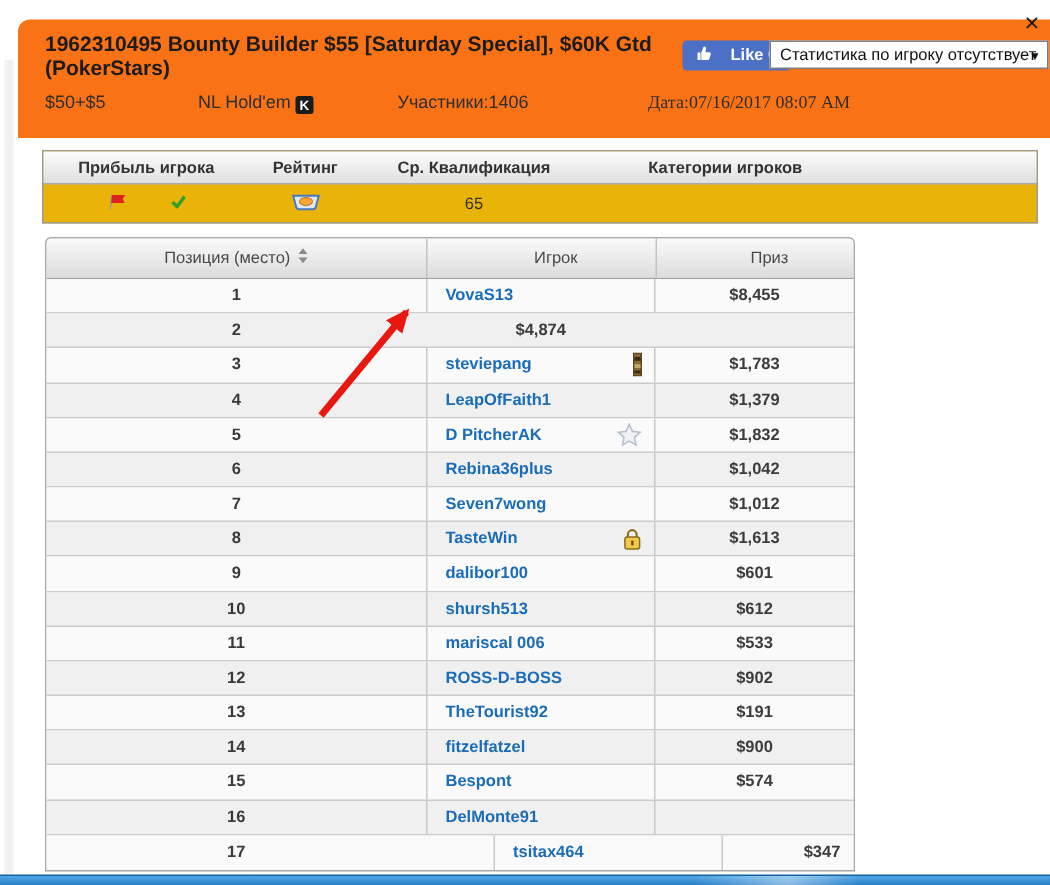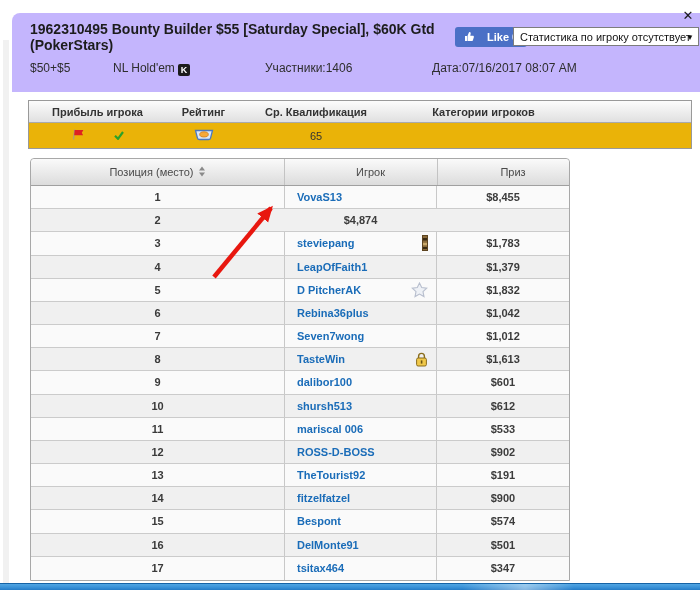--- a/index.html
+++ b/index.html
@@ -1,36 +1,36 @@
 <!DOCTYPE html>
 <html><head>
 <meta charset="utf-8">
 <style>
   html,body{margin:0;padding:0;}
   .page{position:relative;width:700px;height:590px;background:#fff;overflow:hidden;
         font-family:"Liberation Sans","DejaVu Sans",sans-serif;}
   .left-strip{position:absolute;left:3px;top:40px;width:6px;height:543px;background:#f1f1f1;}
 
   
-  .panel{position:absolute;left:12px;top:13px;width:688px;height:79px;background:#c4b5fd;
+  .panel{position:absolute;left:12px;top:13px;width:688px;height:79px;background:#f97316;
          border-radius:8px 0 0 0;}
   .close-x{position:absolute;left:678px;top:8px;width:20px;font-size:13px;font-weight:bold;
            color:#1a1a1a;cursor:pointer;text-align:center;}
   .title{position:absolute;left:18px;top:8px;width:442px;font-size:14px;line-height:16px;
          font-weight:bold;color:#1c1c1c;letter-spacing:0;}
   .like-btn{position:absolute;left:443px;top:14px;height:20px;padding:0 9px;background:#4b70c6;
             border-radius:3px;color:#fff;font-size:11px;font-weight:bold;display:flex;
             align-items:center;gap:12px;cursor:pointer;}
   .stats-select{position:absolute;left:501px;top:14px;width:186px;height:19px;background:#fff;
             border:1px solid #7d7d7d;box-sizing:border-box;font-size:11px;color:#111;
             display:flex;align-items:center;padding:0 16px 0 6px;cursor:pointer;white-space:nowrap;}
   .stats-select .caret{position:absolute;right:4px;top:5px;font-size:8px;color:#111;}
   .meta{position:absolute;top:48px;left:0;width:100%;font-size:12px;color:#2e2e2e;}
   .meta span.item{position:absolute;white-space:nowrap;}
-  .m-buyin{left:18px;} .m-game{left:101px;} .m-part{left:253px;} .m-date{left:420px;}
+  .m-buyin{left:18px;} .m-game{left:120px;} .m-part{left:253px;} .m-date{left:420px;font-family:Liberation Serif, serif;}
   .kbadge{display:inline-block;width:12px;height:12px;background:#1c1c1c;color:#fff;
           border-radius:2px;font-size:9px;font-weight:bold;text-align:center;line-height:12px;
           vertical-align:-1px;margin-left:3px;}
 
   
   .sumtbl{position:absolute;left:28px;top:100px;width:662px;border:1px solid #999;background:#eab308;}
   .sumhead,.sumrow{display:grid;grid-template-columns:137px 75px 150px 185px 1fr;}
   .sumhead{height:21px;background:linear-gradient(#fcfcfc,#e0e0e0);border-bottom:1px solid #aaa;}
   .sumhead div{font-size:11px;font-weight:bold;color:#333;display:flex;align-items:center;
                justify-content:center;white-space:nowrap;}
@@ -44,21 +44,21 @@
   .restbl{position:absolute;left:30px;top:158px;width:540px;border:1px solid #a8a8a8;
           border-radius:4px 4px 0 0;box-sizing:border-box;background:#fff;}
   .rhead{display:grid;grid-template-columns:253px 153px 1fr;height:26px;
          background:linear-gradient(#fafafa,#dcdcdc);border-bottom:1px solid #a0a0a0;
          border-radius:4px 4px 0 0;}
   .rhead div{display:flex;align-items:center;justify-content:center;font-size:11px;color:#4a4a4a;
              gap:4px;cursor:pointer;}
   .rhead div+div{border-left:1px solid #c3c3c3;padding-left:19px;}
   .trow{display:grid;grid-template-columns:253px 153px 1fr;height:23.18px;box-sizing:border-box;
         border-bottom:1px solid #cbcbcb;}
-  .trow:last-child{border-bottom:none;}
+  .trow:last-child{border-bottom:none;gap:45px;}
   .trow.odd{background:#fafafa;} .trow.even{background:#f0f0f0;}
   .cell{display:flex;align-items:center;font-size:11px;color:#3a3a3a;}
   .cell.pos{justify-content:center;font-weight:bold;}
   .cell.player{padding:0 8px 0 12px;border-left:1px solid #c8c8c8;border-right:1px solid #c8c8c8;}
   .pname{font-weight:bold;color:#1a6cb8;text-decoration:none;cursor:pointer;white-space:nowrap;}
   .picon{margin-left:auto;display:flex;align-items:center;}
   .cell.prize{justify-content:center;font-weight:bold;color:#3c3c3c;}
 
   
   .arrow-overlay{position:absolute;left:0;top:0;pointer-events:none;}
@@ -291,21 +291,20 @@
     </div>
     <div class="cell prize">$574</div>
   </div>
 
   <div class="trow even">
     <div class="cell pos">16</div>
     <div class="cell player">
       <a class="pname">DelMonte91</a>
 
     </div>
-    <div class="cell prize">$501</div>
   </div>
 
   <div class="trow odd">
     <div class="cell pos">17</div>
     <div class="cell player">
       <a class="pname">tsitax464</a>
 
     </div>
     <div class="cell prize">$347</div>
   </div>

